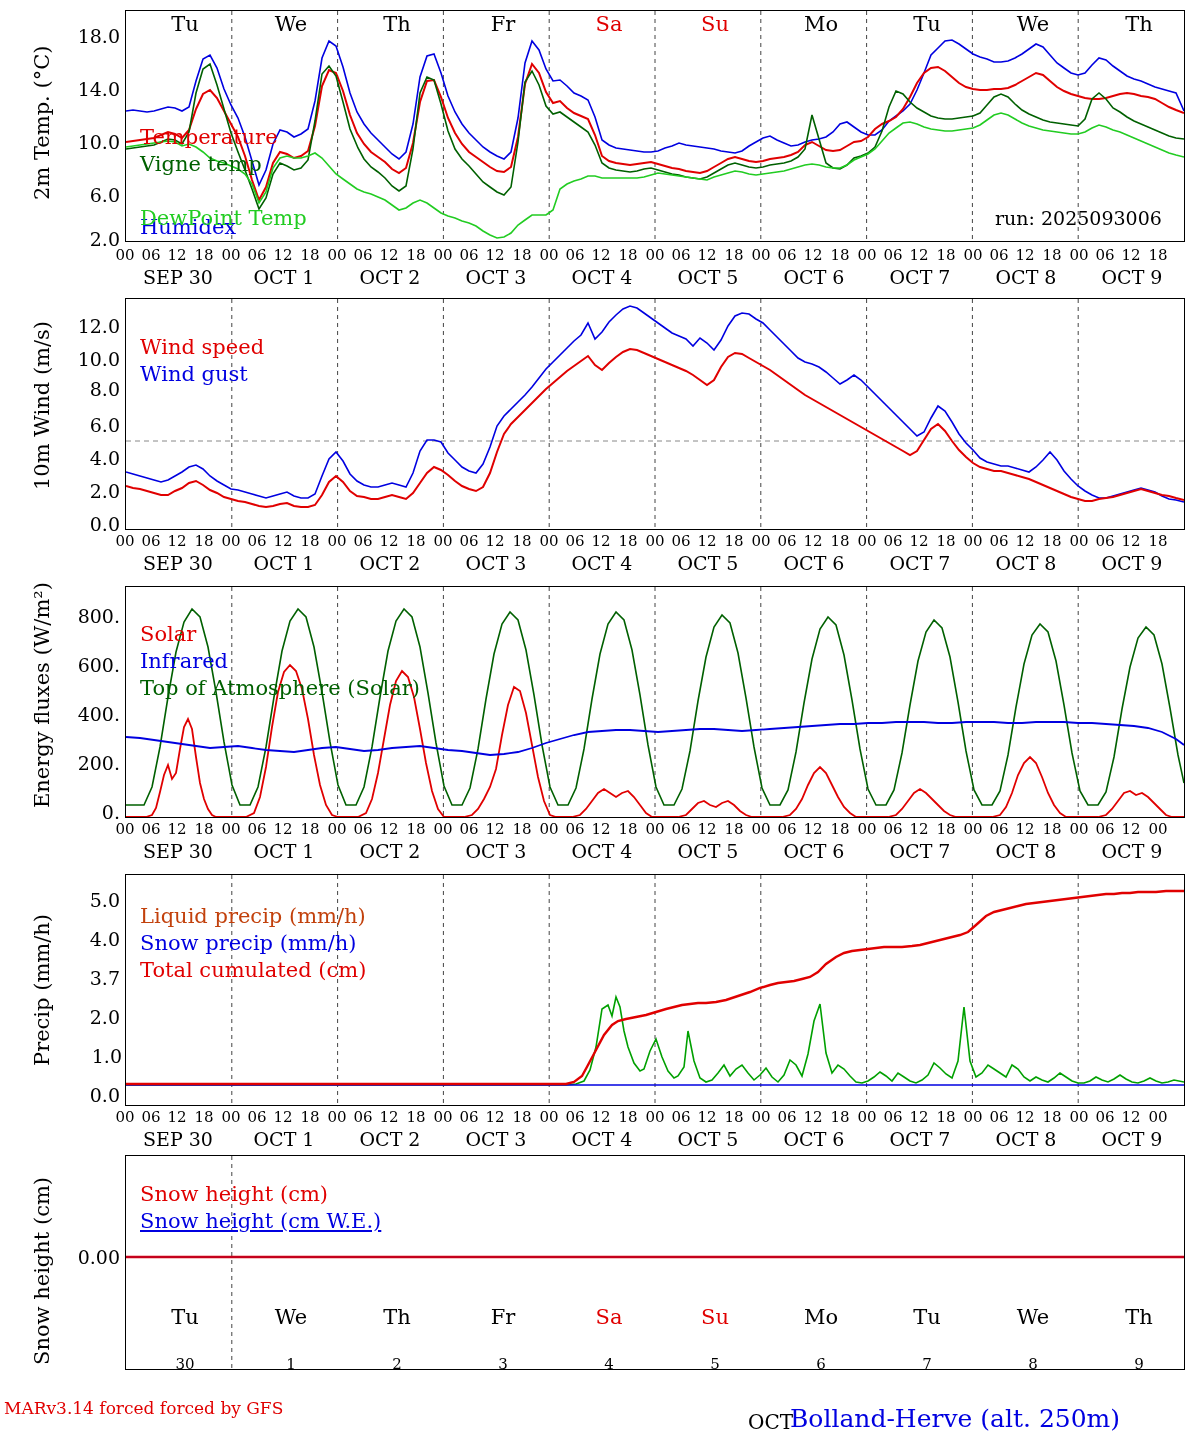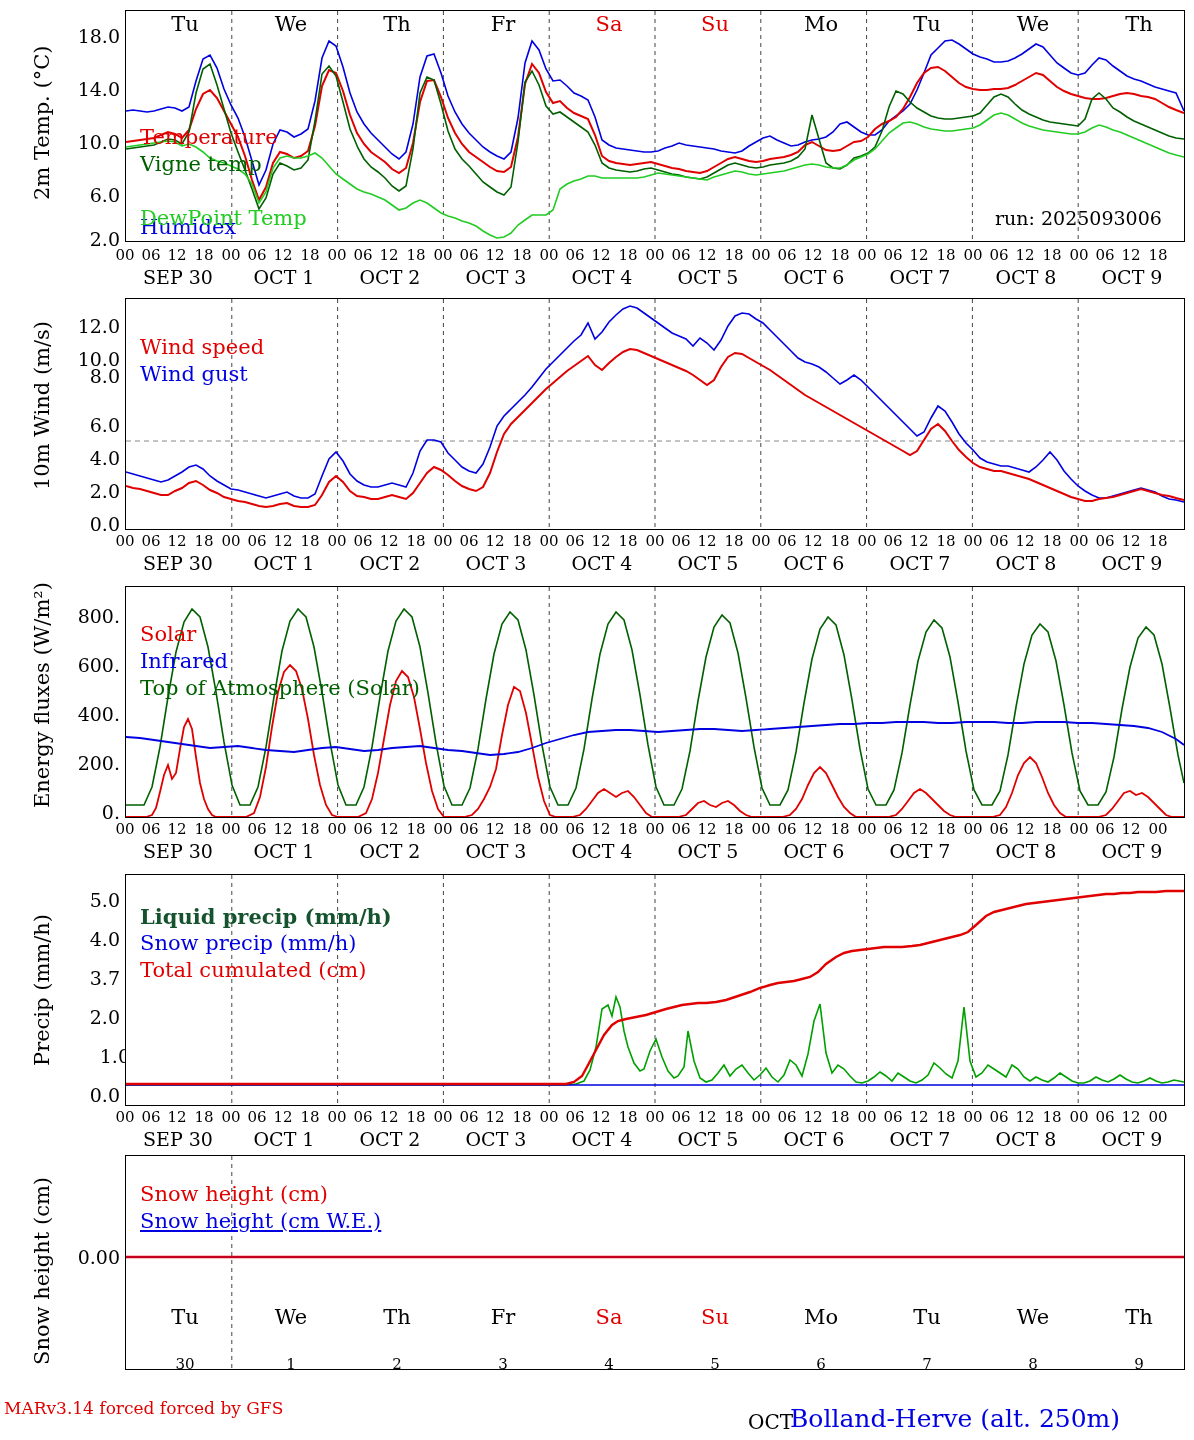--- a/index.html
+++ b/index.html
@@ -11,21 +11,21 @@
   .ylabel{position:absolute;transform-origin:0 0;white-space:nowrap;font-size:21px;}
   .ytick{position:absolute;right:0;font-size:19px;text-align:right;white-space:nowrap;}
   .xtick{position:absolute;font-size:15px;text-align:center;white-space:nowrap;}
   .xday{position:absolute;font-size:19px;text-align:center;white-space:nowrap;}
   .dayname{position:absolute;font-size:21px;text-align:center;white-space:nowrap;}
   .legend{position:absolute;font-size:21px;white-space:nowrap;}
   .runlabel{position:absolute;font-size:19px;white-space:nowrap;}
   .footer{position:absolute;font-size:17px;white-space:nowrap;}
   .bigfoot{position:absolute;font-size:25px;white-space:nowrap;}
   .red{color:#e00000;}
-  .green{color:#14532d;font-weight:bold;}
+  .green{color:#c2410c;}
   .blue{color:#0000e0;}
   .darkgreen{color:#006000;}
   .lightgreen{color:#22cc22;}
   svg{display:block;}
 </style>
 </head>
 <body>
 
 <div class="page">
 
@@ -135,21 +135,21 @@
     <div class="xday" style="left:867px;top:22px;width:106px;">OCT 7</div>
     <div class="xday" style="left:973px;top:22px;width:106px;">OCT 8</div>
     <div class="xday" style="left:1079px;top:22px;width:106px;">OCT 9</div>
   </div>
 
   <div class="panel" style="left:0;top:290px;width:1194px;height:250px;">
     <div class="ylabel" style="left:30px;top:200px;transform:rotate(-90deg);">10m Wind (m/s)</div>
 
     <div class="ytick" style="left:40px;top:25px;width:80px;">12.0</div>
     <div class="ytick" style="left:40px;top:58px;width:80px;">10.0</div>
-    <div class="ytick" style="left:40px;top:75px;width:80px;">8.0</div>
+    <div class="ytick" style="left:40px;top:88px;width:80px;">8.0</div>
     <div class="ytick" style="left:40px;top:124px;width:80px;">6.0</div>
     <div class="ytick" style="left:40px;top:157px;width:80px;">4.0</div>
     <div class="ytick" style="left:40px;top:190px;width:80px;">2.0</div>
     <div class="ytick" style="left:40px;top:223px;width:80px;">0.0</div>
 
     <div class="plotbox" style="left:125px;top:8px;width:1060px;height:232px;">
       <svg width="1058" height="230" viewBox="0 0 1058 230" preserveAspectRatio="none">
         <g stroke="#444" stroke-width="1" stroke-dasharray="4,4">
           <line x1="105.8" y1="0" x2="105.8" y2="230"></line>
           <line x1="211.6" y1="0" x2="211.6" y2="230"></line>
@@ -319,21 +319,21 @@
     <div class="xday" style="left:1079px;top:22px;width:106px;">OCT 9</div>
   </div>
 
   <div class="panel" style="left:0;top:866px;width:1194px;height:250px;">
     <div class="ylabel" style="left:30px;top:200px;transform:rotate(-90deg);">Precip (mm/h)</div>
 
     <div class="ytick" style="left:40px;top:23px;width:80px;">5.0</div>
     <div class="ytick" style="left:40px;top:62px;width:80px;">4.0</div>
     <div class="ytick" style="left:40px;top:101px;width:80px;">3.7</div>
     <div class="ytick" style="left:40px;top:140px;width:80px;">2.0</div>
-    <div class="ytick" style="left:50px;top:179px;width:80px;">1.0</div>
+    <div class="ytick" style="left:42px;top:179px;width:80px;">1.0</div>
     <div class="ytick" style="left:40px;top:218px;width:80px;">0.0</div>
 
     <div class="plotbox" style="left:125px;top:8px;width:1060px;height:232px;">
       <svg width="1058" height="230" viewBox="0 0 1058 230" preserveAspectRatio="none">
         <g stroke="#444" stroke-width="1" stroke-dasharray="4,4">
           <line x1="105.8" y1="0" x2="105.8" y2="230"></line>
           <line x1="211.6" y1="0" x2="211.6" y2="230"></line>
           <line x1="317.4" y1="0" x2="317.4" y2="230"></line>
           <line x1="423.2" y1="0" x2="423.2" y2="230"></line>
           <line x1="529.0" y1="0" x2="529.0" y2="230"></line>

